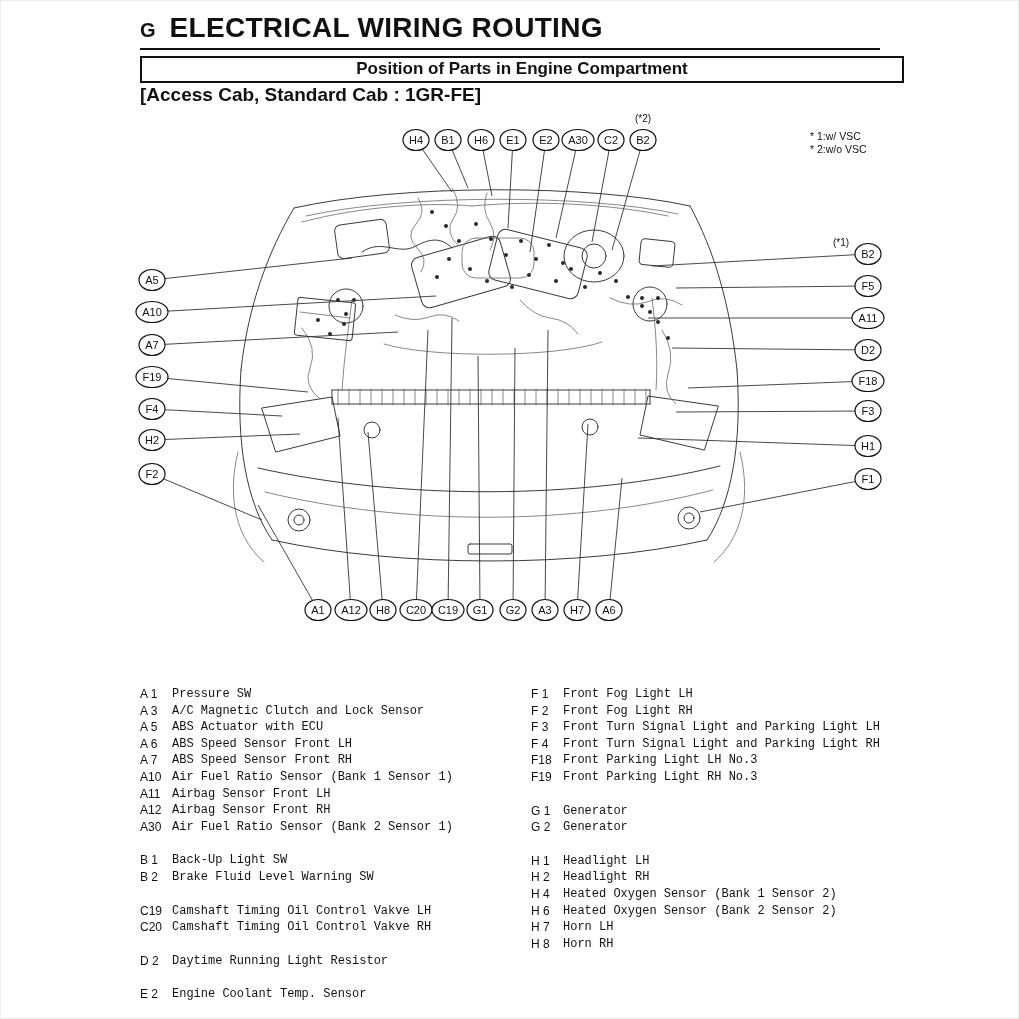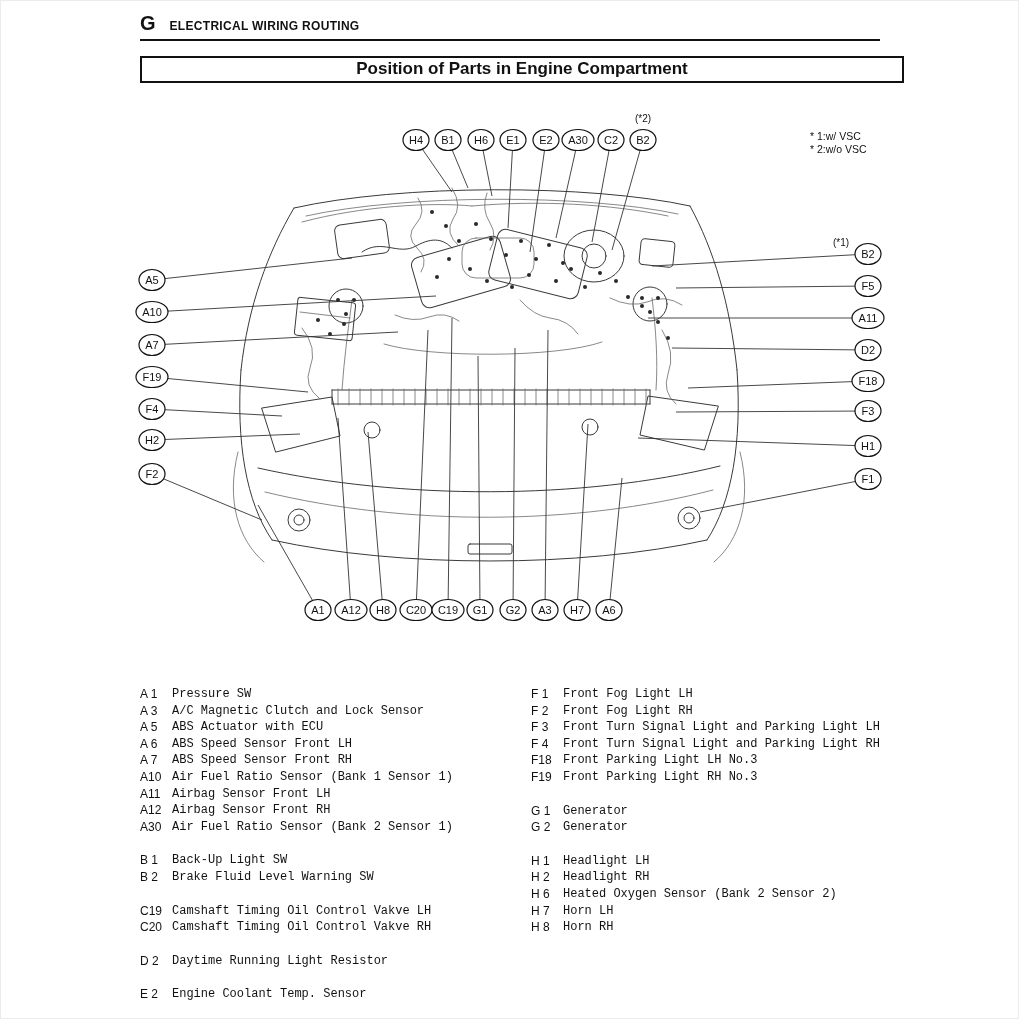--- a/index.html
+++ b/index.html
@@ -5,21 +5,21 @@
   html,body{margin:0;padding:0;background:#ffffff;}
   .page{
     position:relative;width:1019px;height:1019px;background:#fff;
     font-family:"Liberation Sans",sans-serif;color:#111;overflow:hidden;
     box-shadow:inset 0 0 0 1px #ececec;
   }
   
   .header{position:absolute;left:140px;top:12px;width:740px;}
   .header-line{display:flex;align-items:baseline;gap:14px;}
   .header-letter{font-size:20px;font-weight:bold;}
-  .header-title{font-size:12px;font-weight:bold;letter-spacing:.3px;}
+  .header-title{font-size:28px;font-weight:bold;letter-spacing:.3px;}
   .header-rule{border:none;border-top:2px solid #111;margin:4px 0 0 0;}
   
   .section-box{
     position:absolute;left:140px;top:56px;width:764px;box-sizing:border-box;
     border:2px solid #111;text-align:center;font-weight:bold;font-size:17px;
     padding:1px 0 2px 0;
   }
   .subtitle{position:absolute;left:140px;top:84px;font-size:19px;font-weight:bold;}
   
   svg.diagram{position:absolute;left:0;top:0;width:1019px;height:1019px;pointer-events:none;}
@@ -319,20 +319,21 @@
       <span class="header-letter">G</span>
       <span class="header-title">ELECTRICAL WIRING ROUTING</span>
     </div>
     <hr class="header-rule">
   </div>
 
   <div class="section-box">
     <span>Position of Parts in Engine Compartment</span>
   </div>
 
+  <div class="subtitle">[Access Cab, Standard Cab : 1GR-FE]</div>
 
   <div class="footnotes">
     <div>* 1:w/ VSC</div>
     <div>* 2:w/o VSC</div>
   </div>
 
   <div class="legend">
     <div class="legend-col left" id="legend-left">
         <div class="legend-group">
           <div class="legend-row">
@@ -445,20 +446,24 @@
         <div class="legend-group">
           <div class="legend-row">
             <span class="legend-code">H 1</span>
             <span class="legend-desc">Headlight LH</span>
           </div>
           <div class="legend-row">
             <span class="legend-code">H 2</span>
             <span class="legend-desc">Headlight RH</span>
           </div>
           <div class="legend-row">
+            <span class="legend-code">H 4</span>
+            <span class="legend-desc">Heated Oxygen Sensor (Bank 1 Sensor 2)</span>
+          </div>
+          <div class="legend-row">
             <span class="legend-code">H 6</span>
             <span class="legend-desc">Heated Oxygen Sensor (Bank 2 Sensor 2)</span>
           </div>
           <div class="legend-row">
             <span class="legend-code">H 7</span>
             <span class="legend-desc">Horn LH</span>
           </div>
           <div class="legend-row">
             <span class="legend-code">H 8</span>
             <span class="legend-desc">Horn RH</span>

